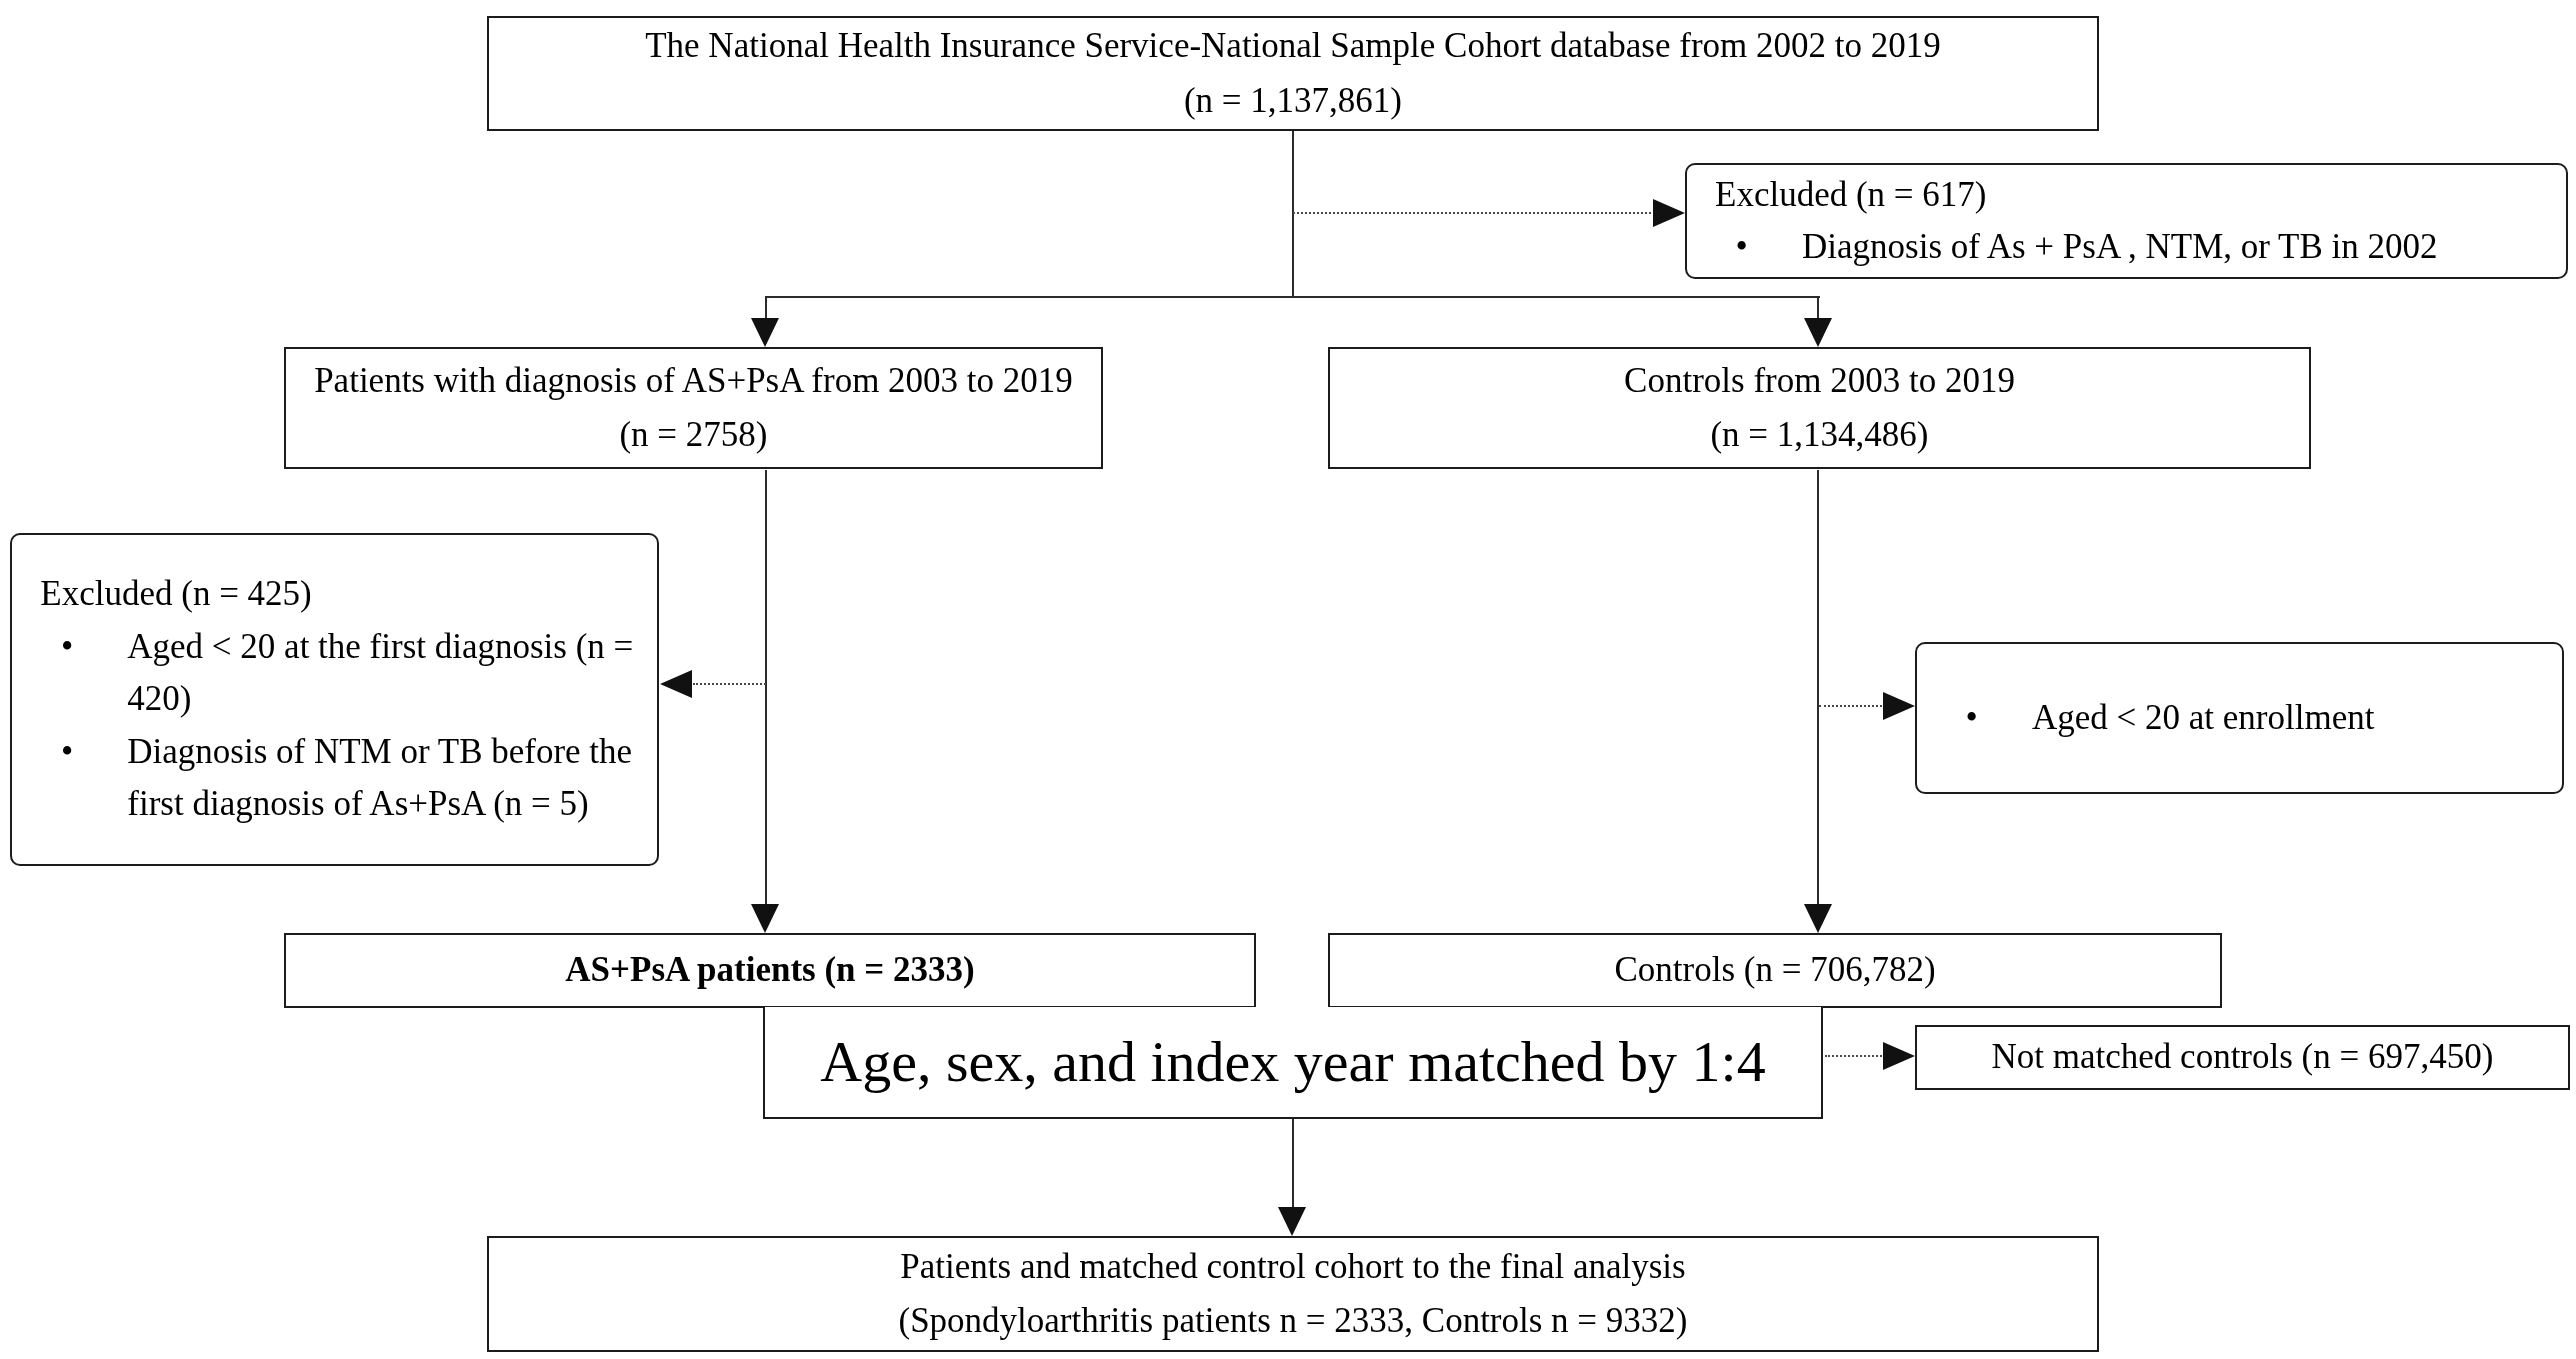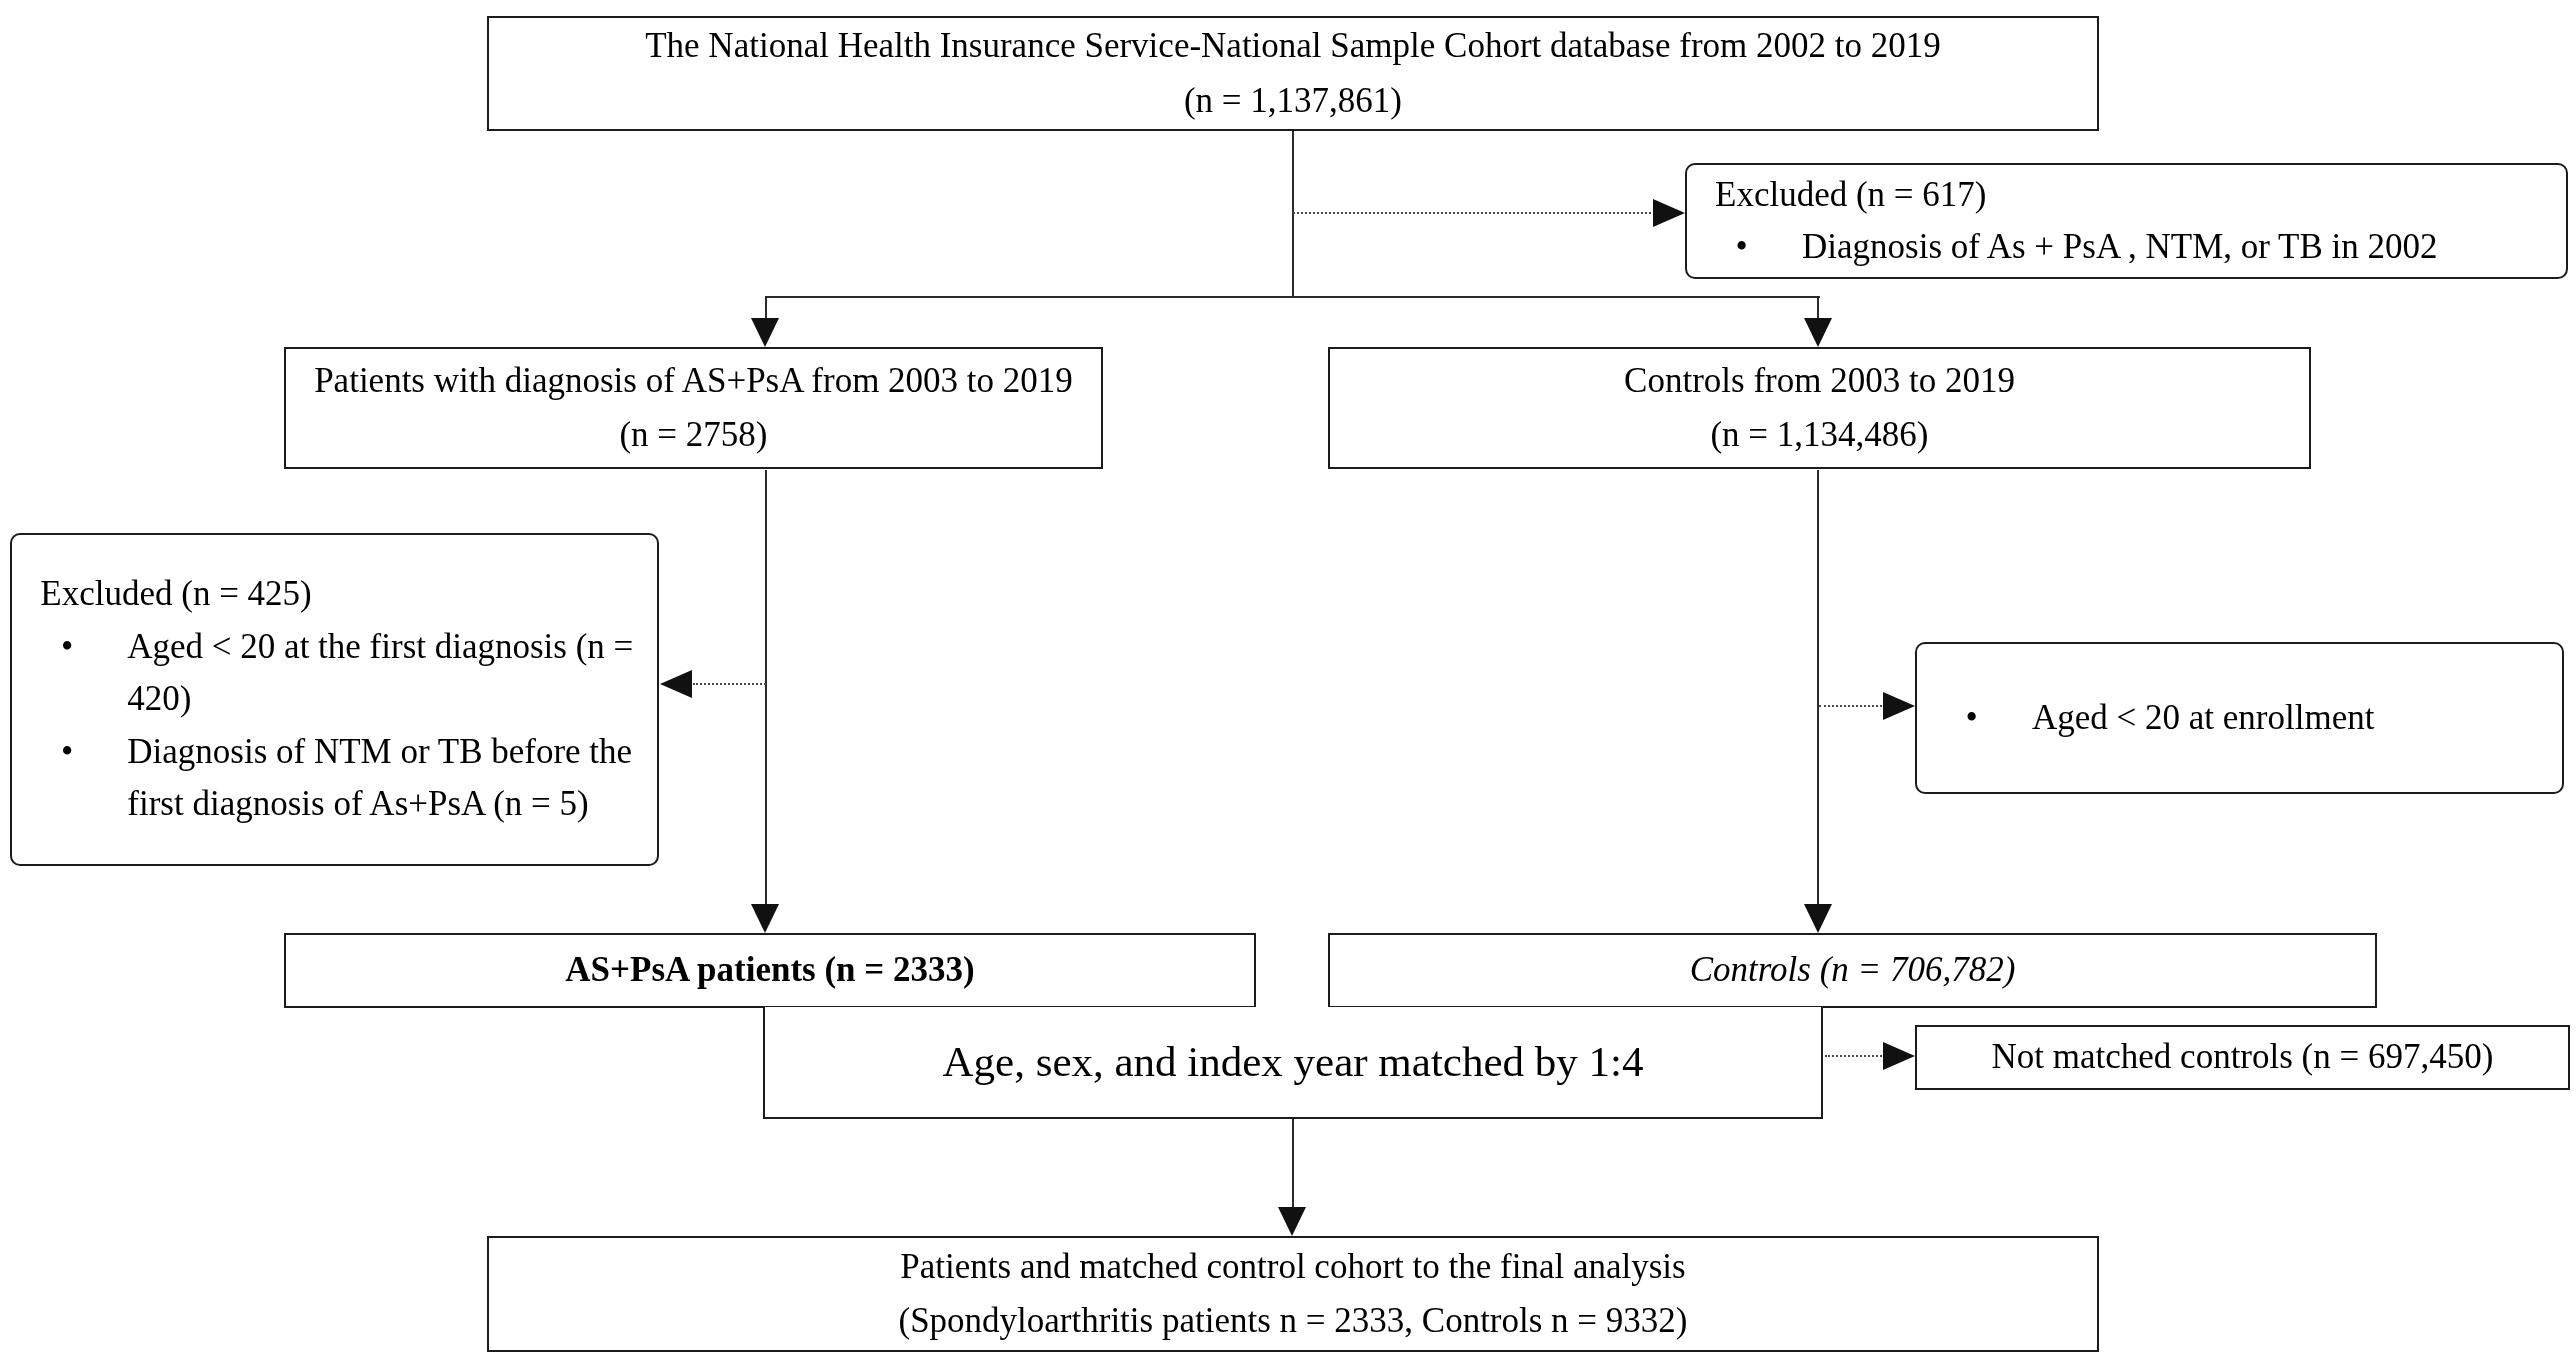--- a/index.html
+++ b/index.html
@@ -35,21 +35,21 @@
     padding: 5.9px 14.7px 5.9px 28px;
     line-height: 1.5;
     text-align: left;
     border-radius: 10px;
   }
   .brow { display: flex; align-items: flex-start; }
   .bmark { flex: 0 0 87px; padding-left: 20.6px; box-sizing: border-box; }
   .btxt { flex: 1 1 auto; }
   .matched-box {
     border-top: none;
-    font-size: 43px;
+    font-size: 58px;
   }
   .vline { position: absolute; width: 2.2px; background: #2b2b2b; }
   .hline { position: absolute; height: 2.2px; background: #2b2b2b; }
   .dotline { position: absolute; height: 0; border-top: 2.2px dotted #4a4a4a; }
   .arr { position: absolute; width: 0; height: 0; }
   .arr-down { border-left: 14px solid transparent; border-right: 14px solid transparent; border-top: 29px solid #111111; }
   .arr-right { border-top: 14px solid transparent; border-bottom: 14px solid transparent; border-left: 32px solid #111111; }
   .arr-left  { border-top: 14px solid transparent; border-bottom: 14px solid transparent; border-right: 32px solid #111111; }
 </style>
 </head>
@@ -96,21 +96,21 @@
     <div class="brow">
       <span class="bmark">•</span>
       <span class="btxt">Aged &lt; 20 at enrollment</span>
     </div>
   </div>
 
   <div class="fbox center" style="left:284px; top:933px; width:972px; height:75px;font-weight:bold;">
     <div>AS+PsA patients (n = 2333)</div>
   </div>
 
-  <div class="fbox center" style="left:1328px; top:933px; width:1049px; height:75px;font-style:italic;">
+  <div class="fbox center" style="left:1328px; top:933px; width:894px; height:75px;">
     <div>Controls (n = 706,782)</div>
   </div>
 
   <div class="fbox center matched-box" style="left:763px; top:1007px; width:1060px; height:112px;">
     <div>Age, sex, and index year matched by 1:4</div>
   </div>
 
   <div class="fbox center" style="left:1915px; top:1025px; width:655px; height:65px;">
     <div>Not matched controls (n = 697,450)</div>
   </div>

